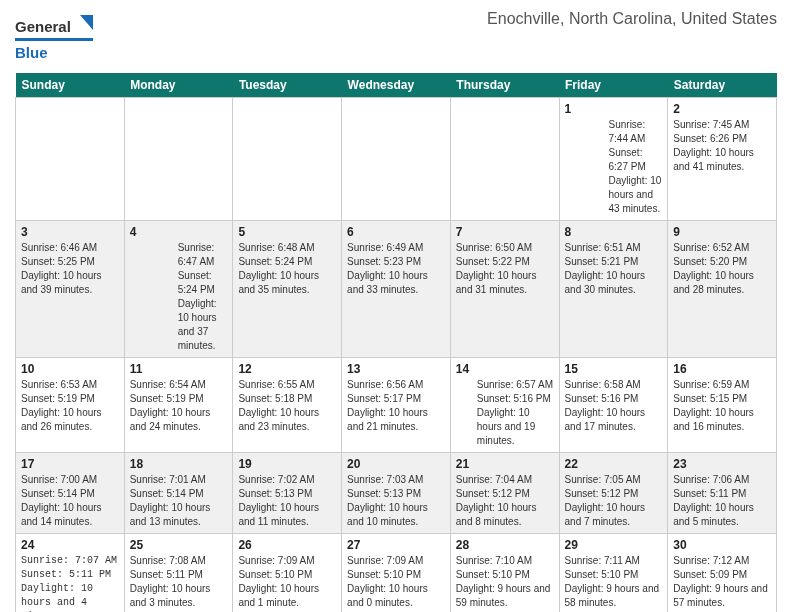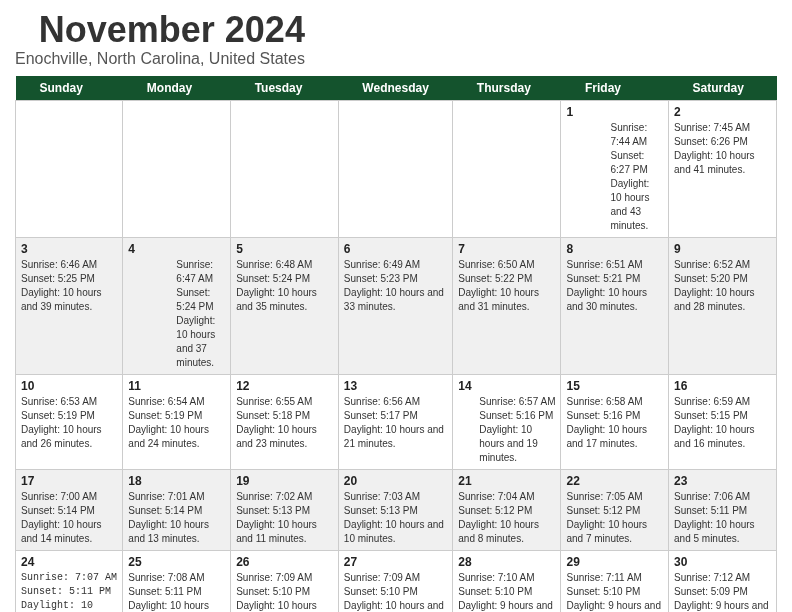--- a/index.html
+++ b/index.html
@@ -29,24 +29,24 @@
       font-size: 16px;
       color: #555;
       font-weight: normal;
     }
     .calendar-table {
       width: 100%;
       border-collapse: collapse;
       font-size: 11px;
     }
     .calendar-table th {
-      background: #14532d;
+      background: #0f766e;
       color: #fff;
       text-align: left;
-      padding: 5px 24px;
+      padding: 5px 6px;
       font-size: 12px;
       font-weight: bold;
     }
     .calendar-table td {
       border: 1px solid #ccc;
       vertical-align: top;
       padding: 4px 5px;
       width: calc(100% / 7);
       min-height: 80px;
       background: #fff;
@@ -81,22 +81,33 @@
     
     .logo-wrapper {
       display: flex;
       align-items: center;
     }
   </style>
 </head>
 <body>
 
 <div class="header-section">
+  <div class="logo-wrapper">
+    <svg width="85" height="55" viewBox="0 0 85 55">
+
+      <text x="0" y="22" font-family="Arial" font-size="15" font-weight="bold" fill="#333">General</text>
+
+      <polygon points="65,5 78,5 78,20" fill="#1a6bb5"></polygon>
+
+      <rect x="0" y="28" width="78" height="3" fill="#1a6bb5"></rect>
+
+      <text x="0" y="48" font-family="Arial" font-size="15" font-weight="bold" fill="#1a6bb5">Blue</text>
+    </svg>
+  </div>
   <div class="title-section">
-    <h1>November 2024</h1>
     <h2>Enochville, North Carolina, United States</h2>
   </div>
 </div>
 
 <table class="calendar-table">
   <thead>
     <tr>
       <th>Sunday</th>
       <th>Monday</th>
       <th>Tuesday</th>

